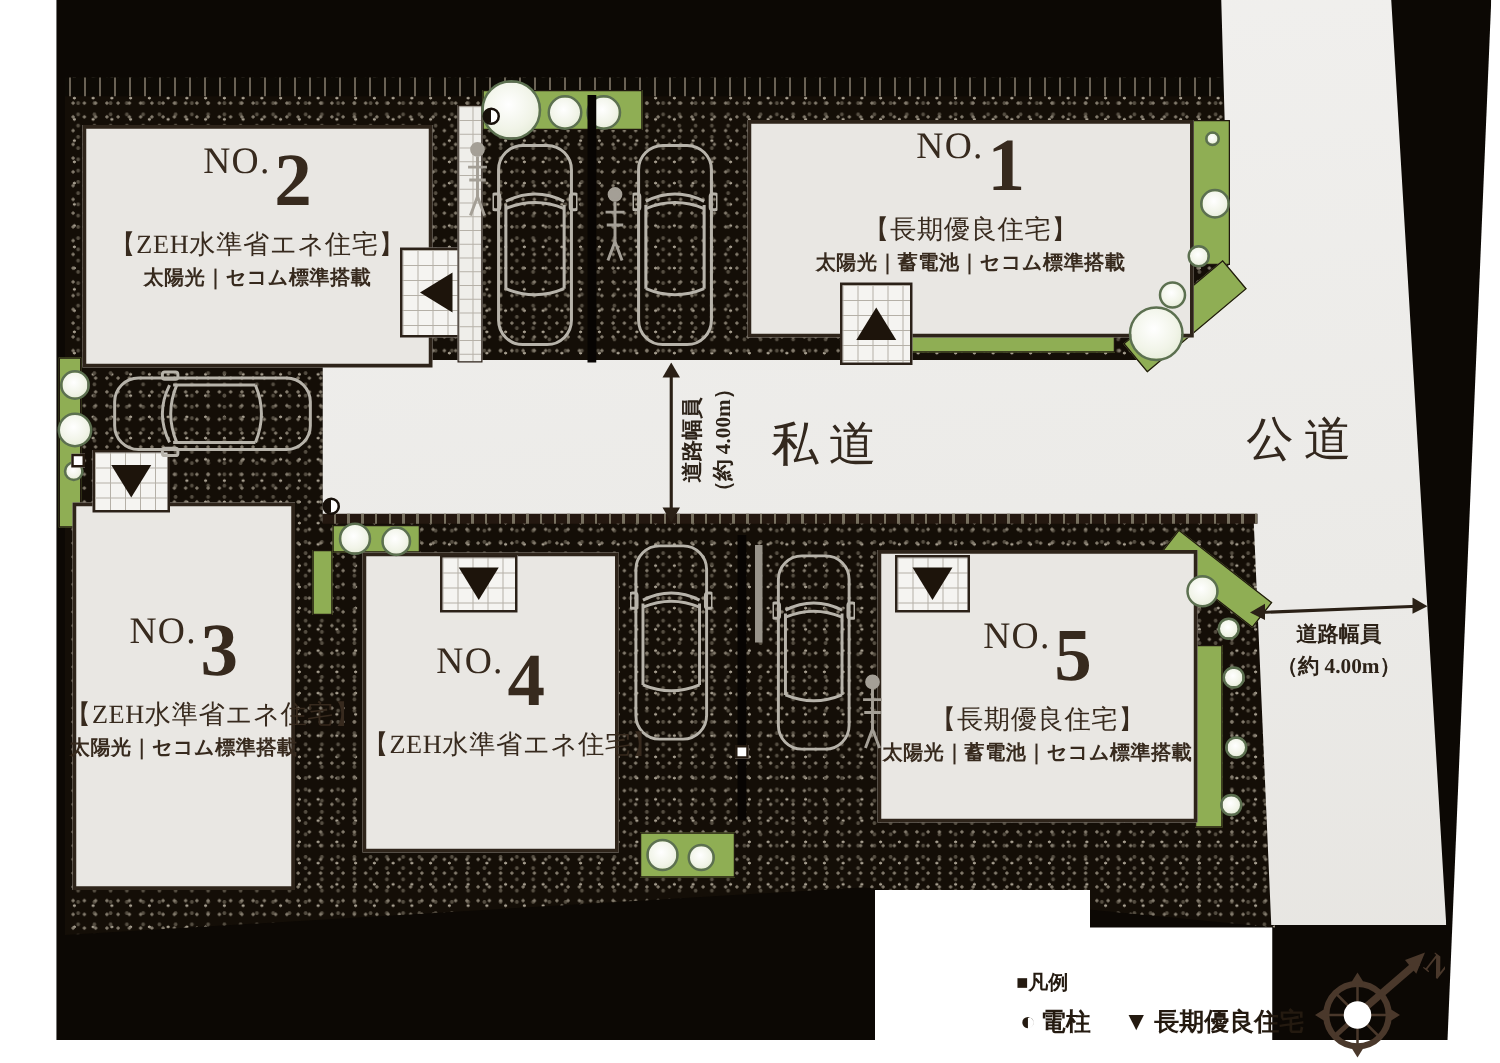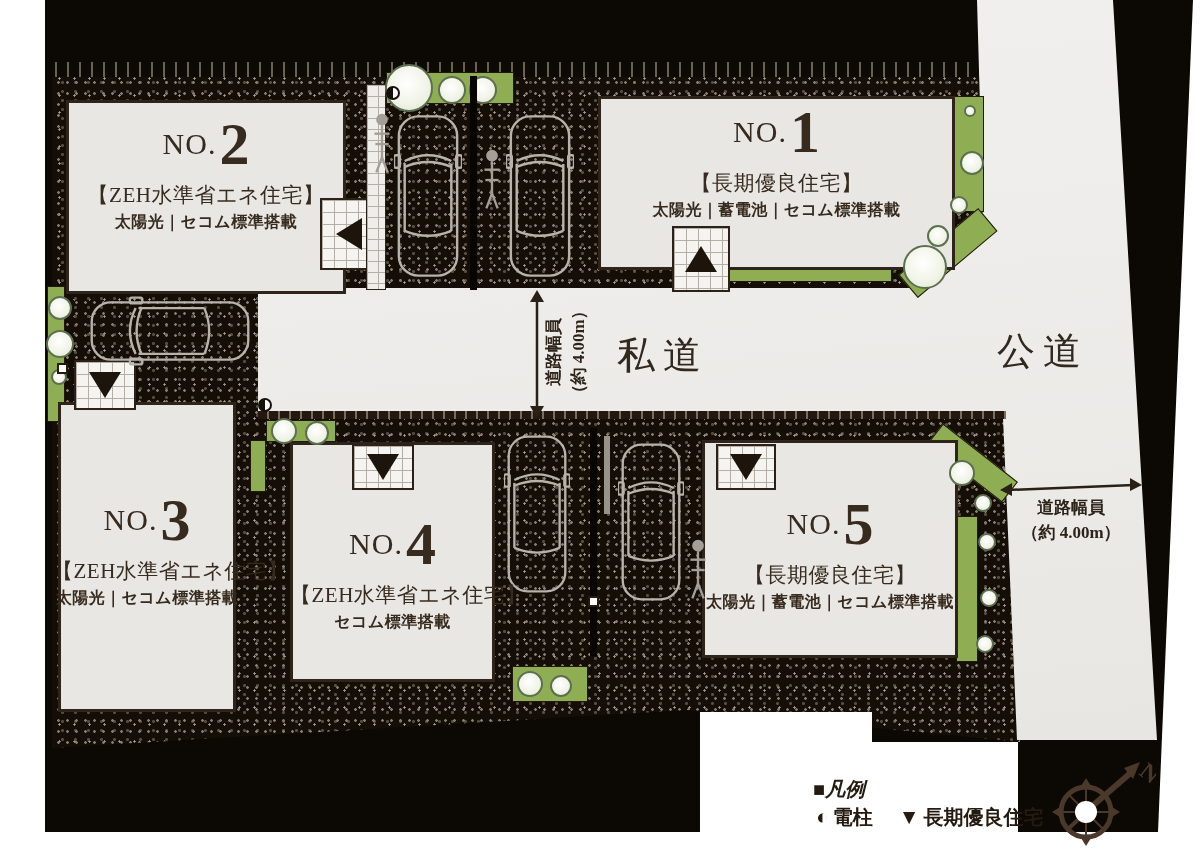--- a/index.html
+++ b/index.html
@@ -51,33 +51,33 @@
 
   
   .wall-dark{background:#070402;}
   .wall-gray{background:#98938a;}
   .pole{width:14px;height:14px;border-radius:50%;border:2px solid #17100a;box-sizing:border-box;
     background:linear-gradient(90deg,#17100a 0 50%,#ffffff 50% 100%);}
   .meter{width:11px;height:11px;background:#fff;border:2px solid #241a10;box-sizing:border-box;}
 
   
   .lot-label{text-align:center;color:#372a1e;}
-  .no-line{display:flex;align-items:center;justify-content:center;gap:3px;line-height:1;}
+  .no-line{display:flex;align-items:flex-start;justify-content:center;gap:3px;line-height:1;}
   .no-prefix{font-size:30px;font-weight:500;letter-spacing:1px;}
   .no-num{font-size:60px;font-weight:600;}
   .type-line{font-size:21px;font-weight:400;margin-top:7px;letter-spacing:.5px;white-space:nowrap;}
   .feat-line{font-size:16px;font-weight:700;margin-top:3px;letter-spacing:.5px;white-space:nowrap;}
   .road-name{font-size:38px;letter-spacing:8px;color:#33281e;white-space:nowrap;}
   .dim-label{font-size:17px;font-weight:600;line-height:1.45;text-align:center;color:#2d2319;white-space:nowrap;}
   .dim-vert{display:flex;flex-direction:column;align-items:center;justify-content:center;transform:rotate(-90deg);}
 
   
   .legend-panel{background:#ffffff;
     clip-path:polygon(700px 712px,872px 712px,872px 742px,1018px 742px,1018px 834px,700px 834px);}
-  .legend-title{left:813px;top:776px;font-size:20px;font-weight:700;color:#241a10;font-style:italic;}
+  .legend-title{left:813px;top:776px;font-size:16px;font-weight:700;color:#241a10;}
   .legend-items{left:816px;top:804px;font-size:20px;font-weight:700;color:#241a10;display:flex;gap:26px;}
   .legend-item{display:flex;align-items:center;gap:4px;}
   .legend-sym{font-size:21px;}
 </style>
 </head>
 <body>
 
 <div class="page">
 
   <svg width="0" height="0" style="position:absolute">
@@ -233,21 +233,20 @@
     </div>
     <div class="type-line">【ZEH水準省エネ住宅】</div>
     <div class="feat-line">太陽光｜セコム標準搭載</div>
   </div>
   <div class="abs lot-label" style="left:290px;top:514px;width:205px">
     <div class="no-line">
       <span class="no-prefix">NO.</span>
       <span class="no-num">4</span>
     </div>
     <div class="type-line">【ZEH水準省エネ住宅】</div>
-    <div class="feat-line">セコム標準搭載</div>
   </div>
   <div class="abs lot-label" style="left:702px;top:494px;width:256px">
     <div class="no-line">
       <span class="no-prefix">NO.</span>
       <span class="no-num">5</span>
     </div>
     <div class="type-line">【長期優良住宅】</div>
     <div class="feat-line">太陽光｜蓄電池｜セコム標準搭載</div>
   </div>
 

